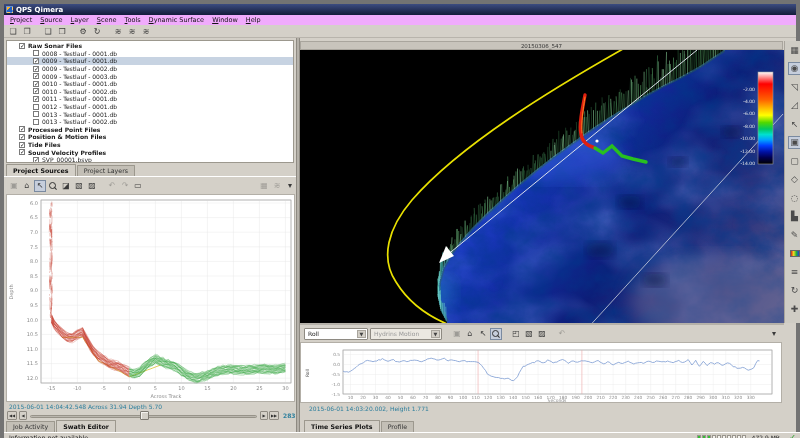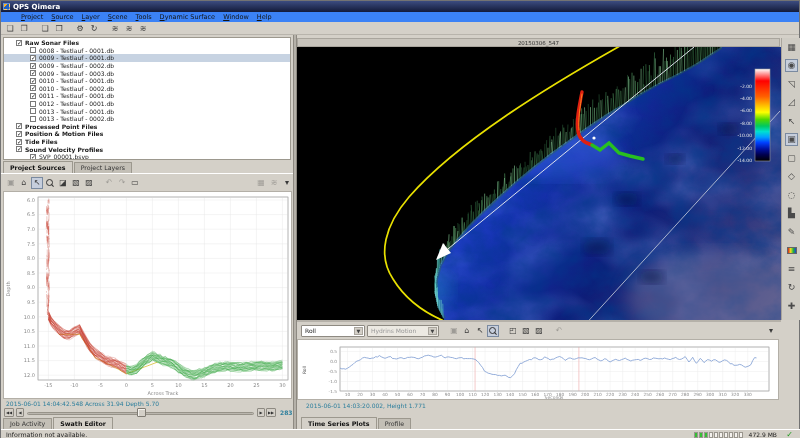--- a/index.html
+++ b/index.html
@@ -1,22 +1,22 @@
 <!DOCTYPE html>
 <html><head>
 <meta charset="utf-8">
 <style>
 *{margin:0;padding:0;box-sizing:border-box;}
 html,body{width:800px;height:438px;}
 body{font-family:"DejaVu Sans","Liberation Sans",sans-serif;background:#d4d0c8;position:relative;overflow:hidden;font-size:7px;color:#1a1a1a;}
-#win{position:absolute;inset:0;border:1px solid #737373;}
+#win{position:absolute;inset:0;border:4px solid #737373;}
 .titlebar{position:absolute;left:0;top:0;width:100%;height:11px;background:linear-gradient(#3c4c80,#131b3a);color:#fff;display:flex;align-items:center;gap:3px;padding-left:2px;z-index:9;}
 .titlebar .appicon{width:7px;height:7px;background:linear-gradient(135deg,#ffb020 0 40%,#2060c0 40% 100%);border:1px solid rgba(255,255,255,.3);}
 .titlebar .title{font-size:7px;font-weight:bold;}
-.menubar{position:absolute;left:0;top:11px;width:100%;height:10px;display:flex;align-items:center;padding-left:16px;background:#3b82f6;}
+.menubar{position:absolute;left:0;top:11px;width:100%;height:10px;display:flex;align-items:center;padding-left:2px;background:#f0abfc;}
 .menu-item{padding:0 4px;font-size:6.5px;color:#141414;cursor:default;}
 .menu-item u{text-decoration:underline;}
 .maintoolbar{position:absolute;left:0;top:21px;width:100%;height:13px;background:#d4d0c8;border-bottom:1px solid #b8b4ac;display:flex;align-items:center;gap:2px;padding-left:3px;}
 .tbtn{width:12px;height:12px;display:flex;align-items:center;justify-content:center;font-size:8px;color:#3a3a3a;border:1px solid transparent;}
 .tbtn.gap{margin-left:7px;}
 .tbtn.active{background:#c6cedc;border:1px solid #7a8aa0;}
 .tbtn.disabled{opacity:.35;}
 .icon-mag{position:relative;width:8px;height:8px;display:inline-block;}
 .icon-mag::before{content:"";position:absolute;left:0;top:0;width:5px;height:5px;border:1px solid #333;border-radius:50%;}
 .icon-mag::after{content:"";position:absolute;left:5px;top:6px;width:3px;height:1px;background:#333;transform:rotate(45deg);}

